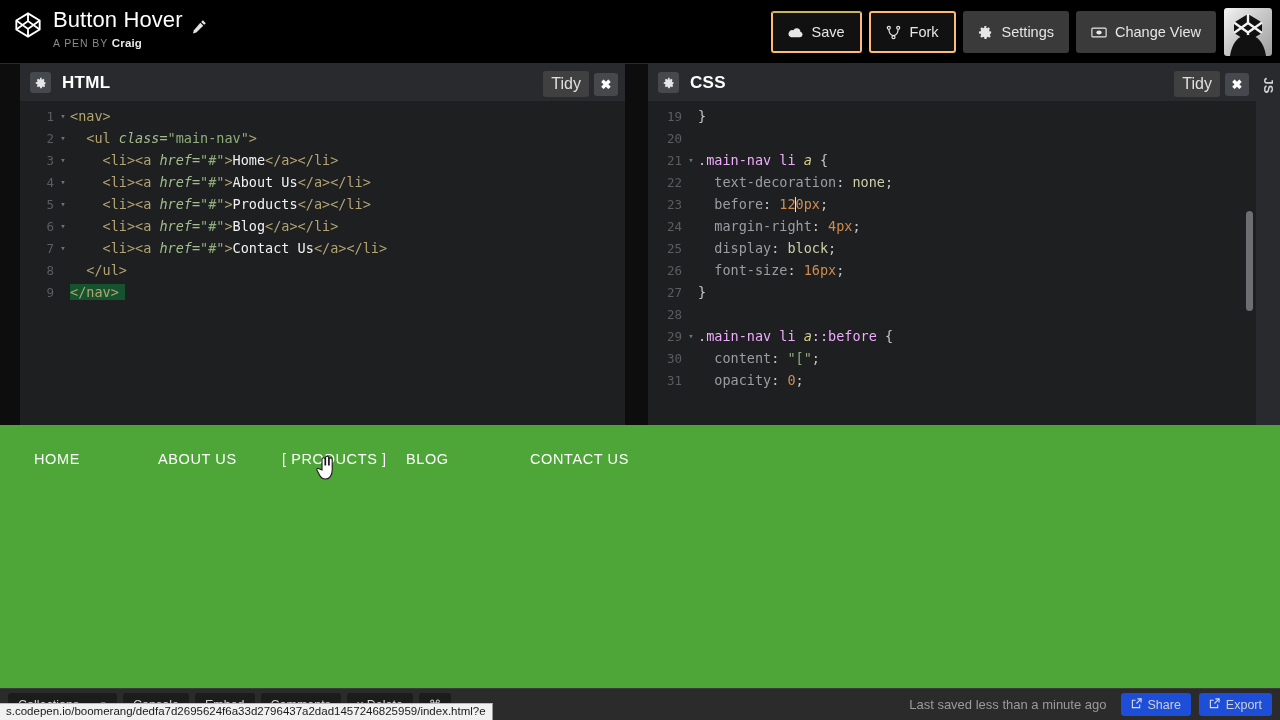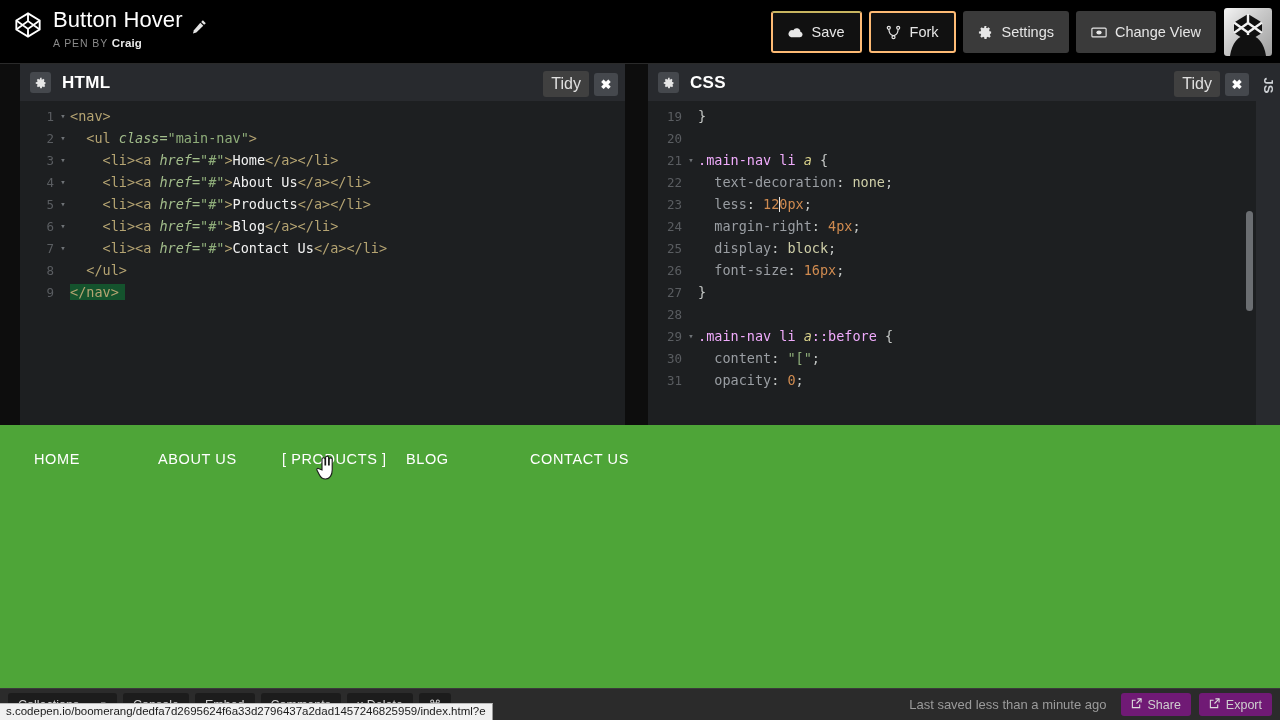--- a/index.html
+++ b/index.html
@@ -127,21 +127,21 @@
   }
   .bb-left { position: absolute; left: 8px; top: 4px; display: flex; gap: 6px; }
   .bb-btn {
     background: #1c1c1c; color: #cfcfcf; font-size: 12.5px; height: 23px;
     border-radius: 3px; border: none; padding: 0 10px; cursor: pointer;
     display: flex; align-items: center; gap: 6px; white-space: nowrap;
   }
   .caret-dn { font-size: 8px; color: #bbb; margin-left: 14px; }
   .bb-right { position: absolute; right: 8px; top: 4px; display: flex; gap: 8px; align-items: center; }
   .saved-txt { color: #9b9b9b; font-size: 13px; margin-right: 6px; }
-  .bb-btn.dark { background: #701a75; }
+  .bb-btn.dark { background: #1d4ed8; }
   .status-url {
     position: absolute; left: 0; top: 703px; height: 17px; max-width: 503px;
     background: #f1f1f1; color: #1a1a1a; font-size: 11.5px;
     padding: 1px 6px 0 6px; white-space: nowrap; overflow: hidden;
     border-right: 1px solid #999; border-top: 1px solid #bbb;
     font-family: "Liberation Sans", sans-serif; z-index: 40;
   }
 </style>
 </head>
 <body>
@@ -324,21 +324,21 @@
               <span class="code-text"><span class="s-sel">.main-nav li </span><span class="s-selit">a</span><span class="s-punc"> {</span></span>
             </div>
             <div class="code-line">
               <span class="ln">22</span>
               <span class="fold"></span>
               <span class="code-text"><span class="t-close">  </span><span class="s-prop">text-decoration</span><span class="s-punc">: </span><span class="s-val">none</span><span class="s-punc">;</span></span>
             </div>
             <div class="code-line">
               <span class="ln">23</span>
               <span class="fold"></span>
-              <span class="code-text"><span class="t-close">  </span><span class="s-prop">less</span><span class="s-punc">: </span><span class="s-num">12</span><span class="caret"></span><span class="s-num">0px</span><span class="s-punc">;</span></span>
+              <span class="code-text"><span class="t-close">  </span><span class="s-prop">before</span><span class="s-punc">: </span><span class="s-num">12</span><span class="caret"></span><span class="s-num">0px</span><span class="s-punc">;</span></span>
             </div>
             <div class="code-line">
               <span class="ln">24</span>
               <span class="fold"></span>
               <span class="code-text"><span class="t-close">  </span><span class="s-prop">margin-right</span><span class="s-punc">: </span><span class="s-num">4px</span><span class="s-punc">;</span></span>
             </div>
             <div class="code-line">
               <span class="ln">25</span>
               <span class="fold"></span>
               <span class="code-text"><span class="t-close">  </span><span class="s-prop">display</span><span class="s-punc">: </span><span class="s-val">block</span><span class="s-punc">;</span></span>

